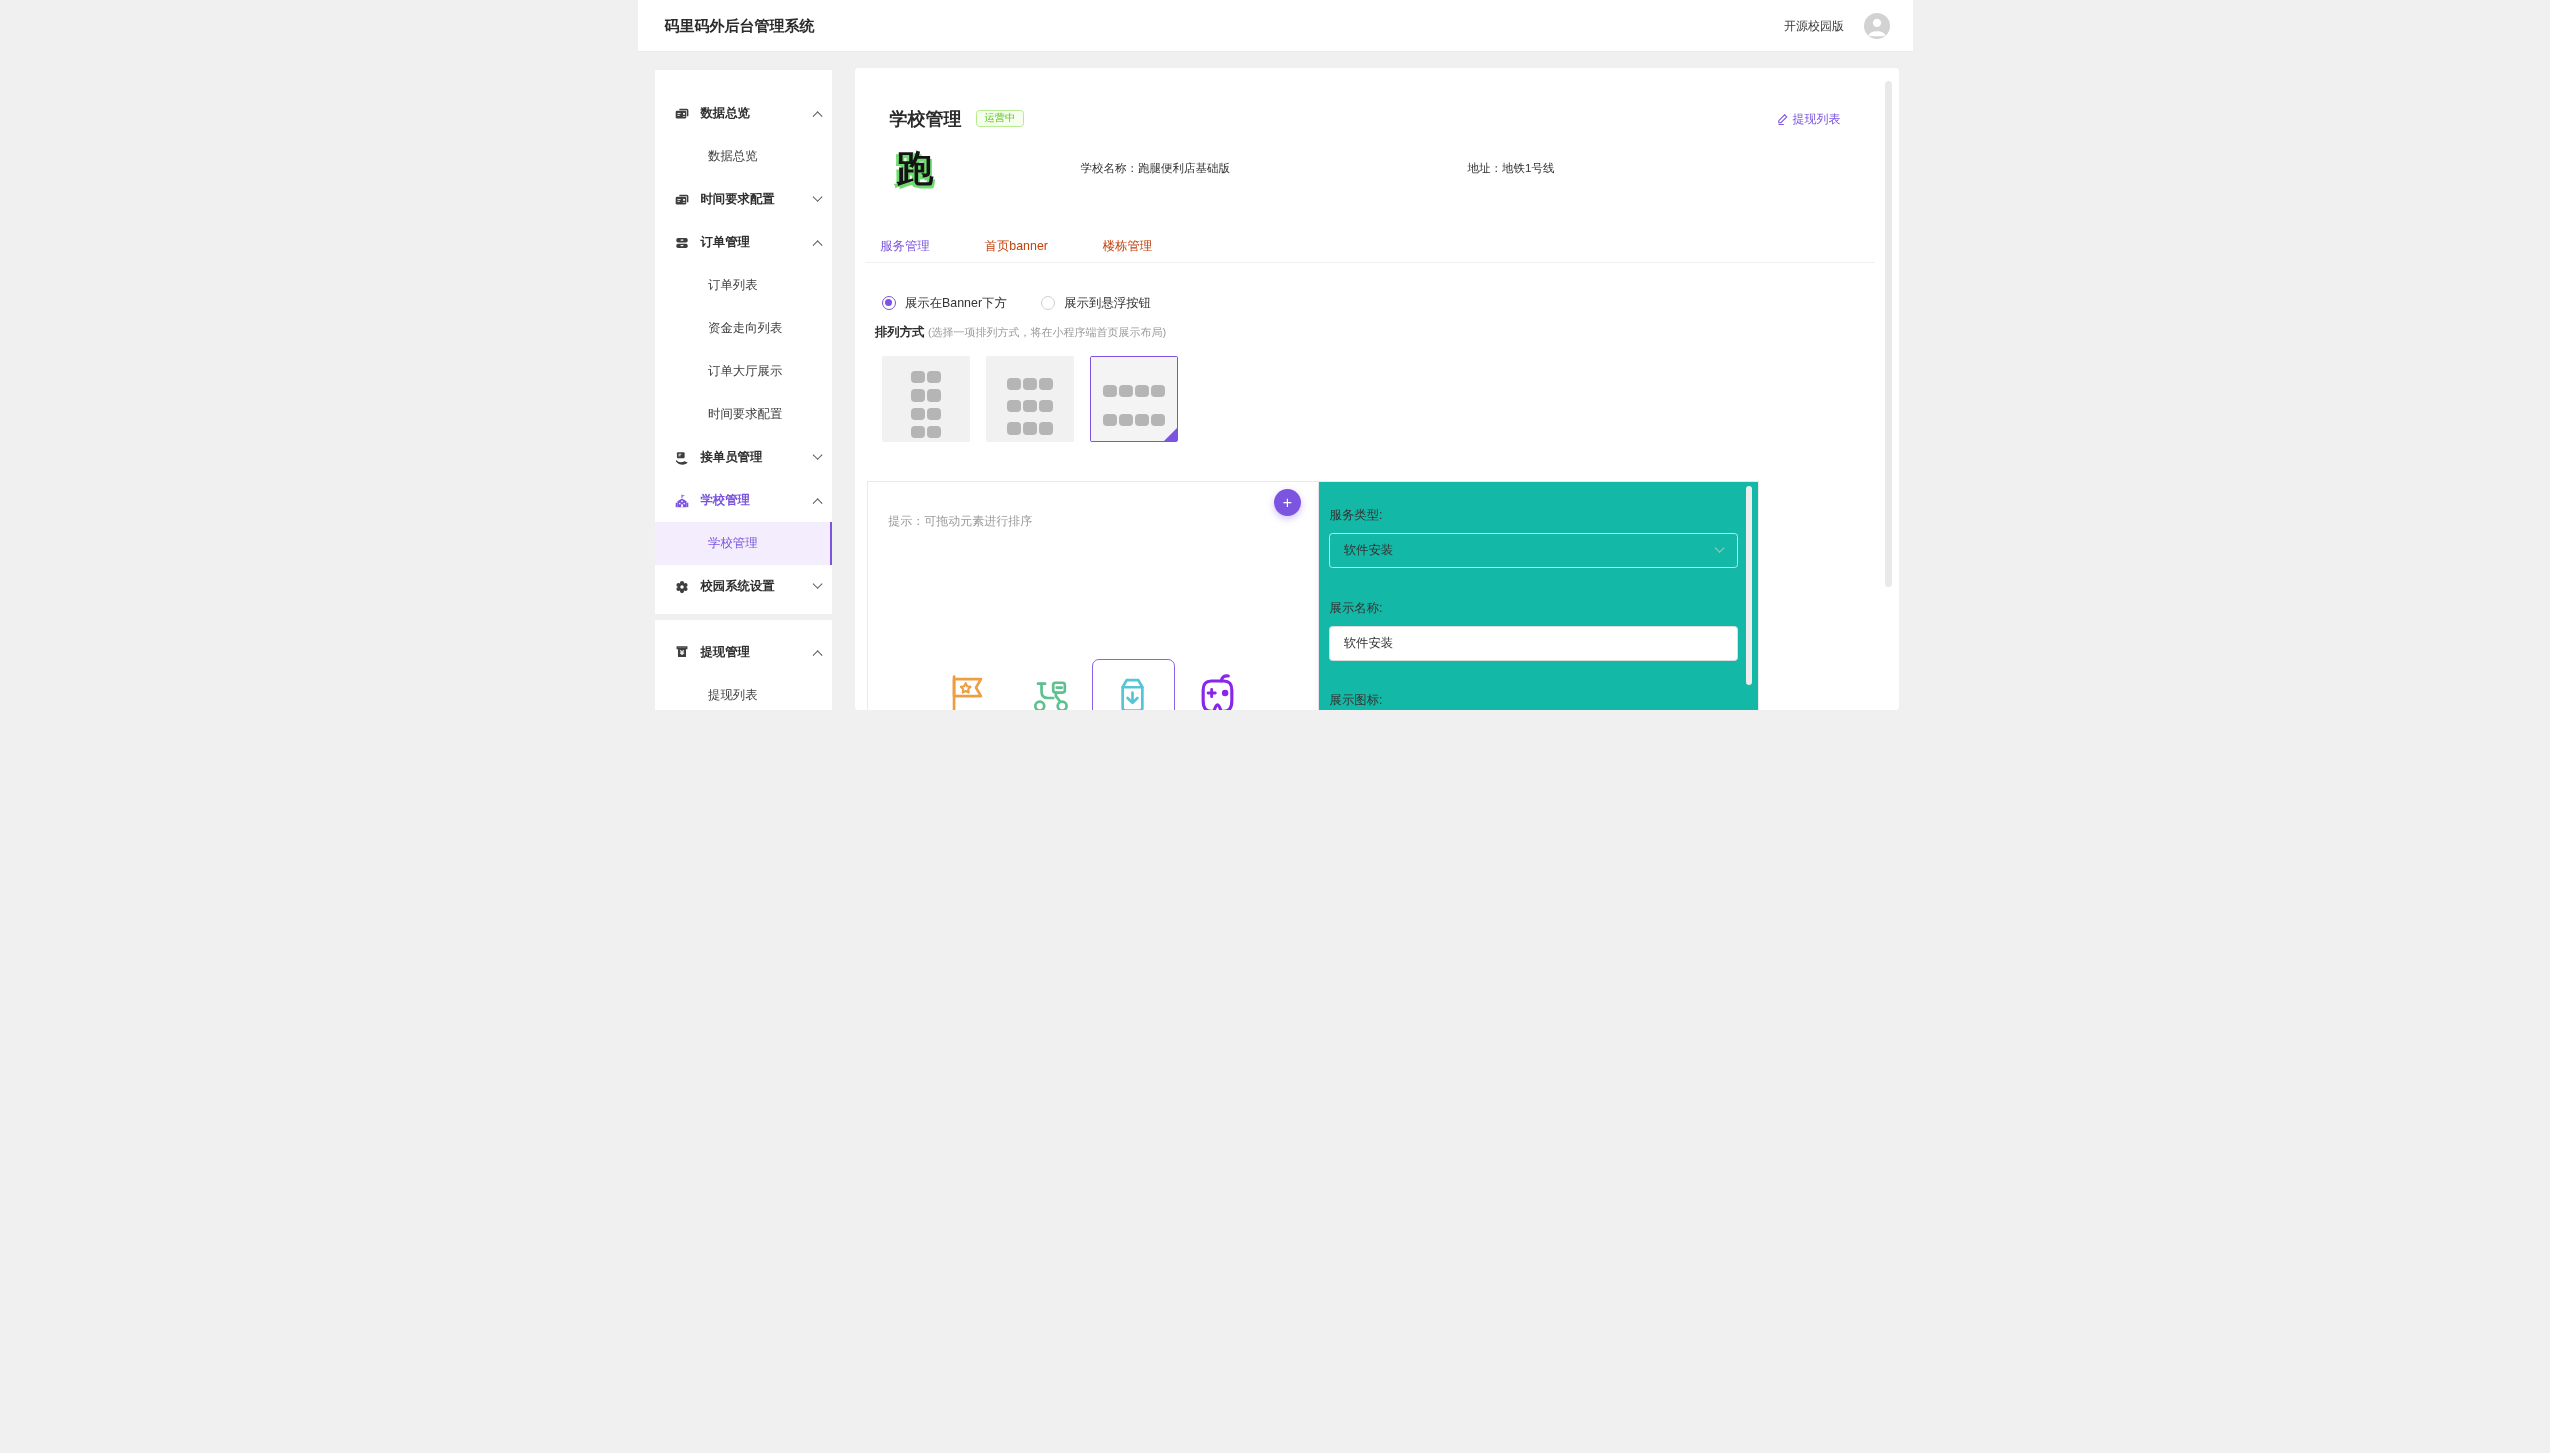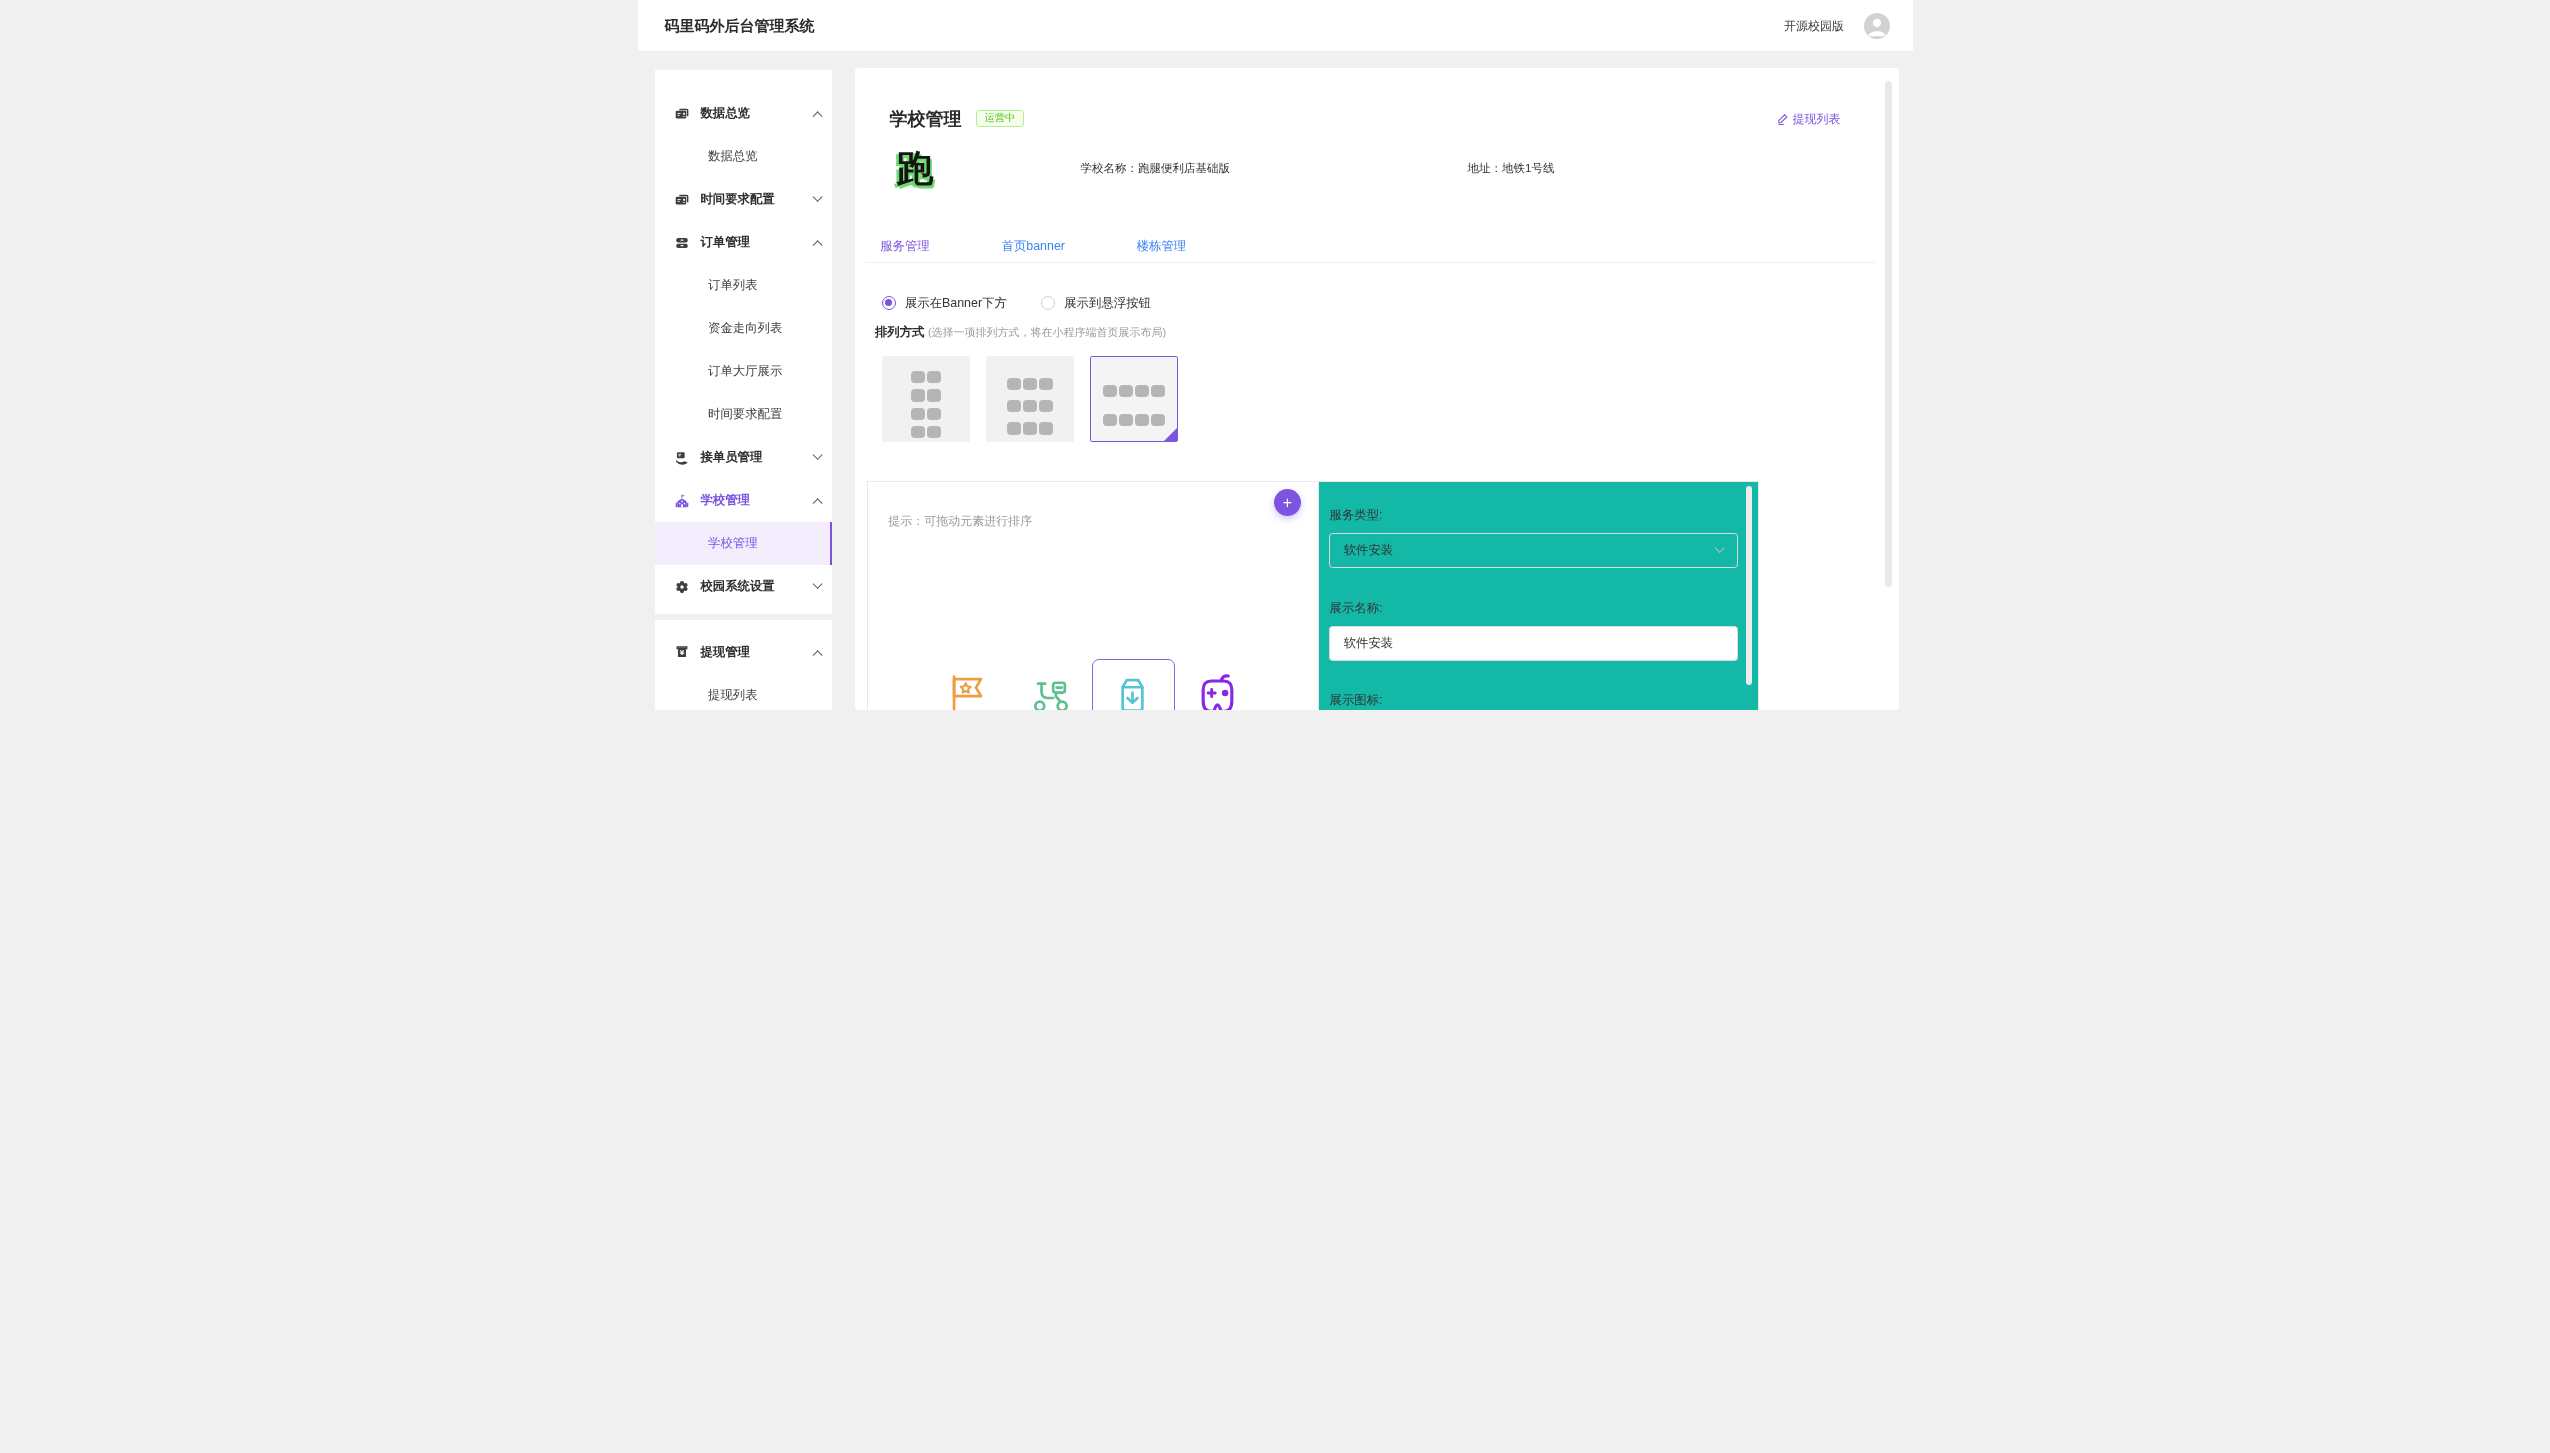--- a/index.html
+++ b/index.html
@@ -27,22 +27,22 @@
   
   .card{position:absolute;left:217px;top:68px;width:1044px;height:642px;background:#fff;border-radius:3.5px;overflow:hidden;}
   .card-thumb{position:absolute;right:7px;top:13.3px;width:6.2px;height:506px;border-radius:3.5px;background:#e9e9e9;cursor:pointer;}
   .title-row{position:absolute;left:35px;top:37px;height:27px;display:flex;align-items:center;}
   .page-title{font-size:18px;font-weight:700;color:#2b2b2b;}
   .badge{margin-left:14px;font-size:10.2px;color:#52c41a;background:#f6ffed;border:0.9px solid #b7eb8f;border-radius:3.5px;padding:2.2px 8px;line-height:1;}
   .edit-link{position:absolute;top:43px;right:58px;font-size:12px;color:#7c54e0;display:flex;align-items:center;gap:3.5px;cursor:pointer;}
   .school-logo{position:absolute;left:42px;top:78px;width:46px;height:46px;font-size:37px;line-height:46px;font-weight:900;color:#141414;text-shadow:-2.7px 1.8px 0 #6fdc6f,1.8px 2.7px 0 #6fdc6f;}
   .info-text{position:absolute;top:91px;font-size:11.5px;color:#333;line-height:18px;}
   .info-name{left:226px;} .info-addr{left:613px;}
-  .tabs{position:absolute;left:13.3px;top:161px;display:flex;gap:17px;}
-  .tab{height:34px;line-height:34px;padding:0 12.4px;margin-right:30px;font-size:12.4px;color:#3b82f6;cursor:pointer;box-sizing:border-box;}
+  .tabs{position:absolute;left:13.3px;top:161px;display:flex;}
+  .tab{height:34px;line-height:34px;padding:0 12.4px;margin-right:30px;font-size:12.4px;color:#c2410c;cursor:pointer;box-sizing:border-box;}
   .tab.active{color:#7c54e0;border-bottom:1.8px solid #7c54e0;}
   .tabs-line{position:absolute;left:10.6px;right:24px;top:194px;height:0.9px;background:#f0f0f0;}
   .radio-row{position:absolute;left:27px;top:227px;height:16px;display:flex;align-items:center;font-size:12.4px;color:#333;}
   .radio{width:12.4px;height:12.4px;border-radius:50%;border:0.9px solid #cfcfcf;background:#fff;margin-right:9px;flex:none;position:relative;cursor:pointer;}
   .radio.checked{border:1.3px solid #7c54e0;}
   .radio.checked::after{content:"";position:absolute;left:50%;top:50%;width:7px;height:7px;margin:-3.5px 0 0 -3.5px;border-radius:50%;background:#7c54e0;}
   .radio-label{margin-right:34px;}
   .arr-title{position:absolute;left:20.4px;top:256px;font-size:12.4px;color:#2f2f2f;font-weight:700;}
   .arr-hint{font-weight:400;font-size:11px;color:#9b9b9b;margin-left:3.5px;}
   .layout-cards{position:absolute;left:27.5px;top:288px;display:flex;gap:16px;}

